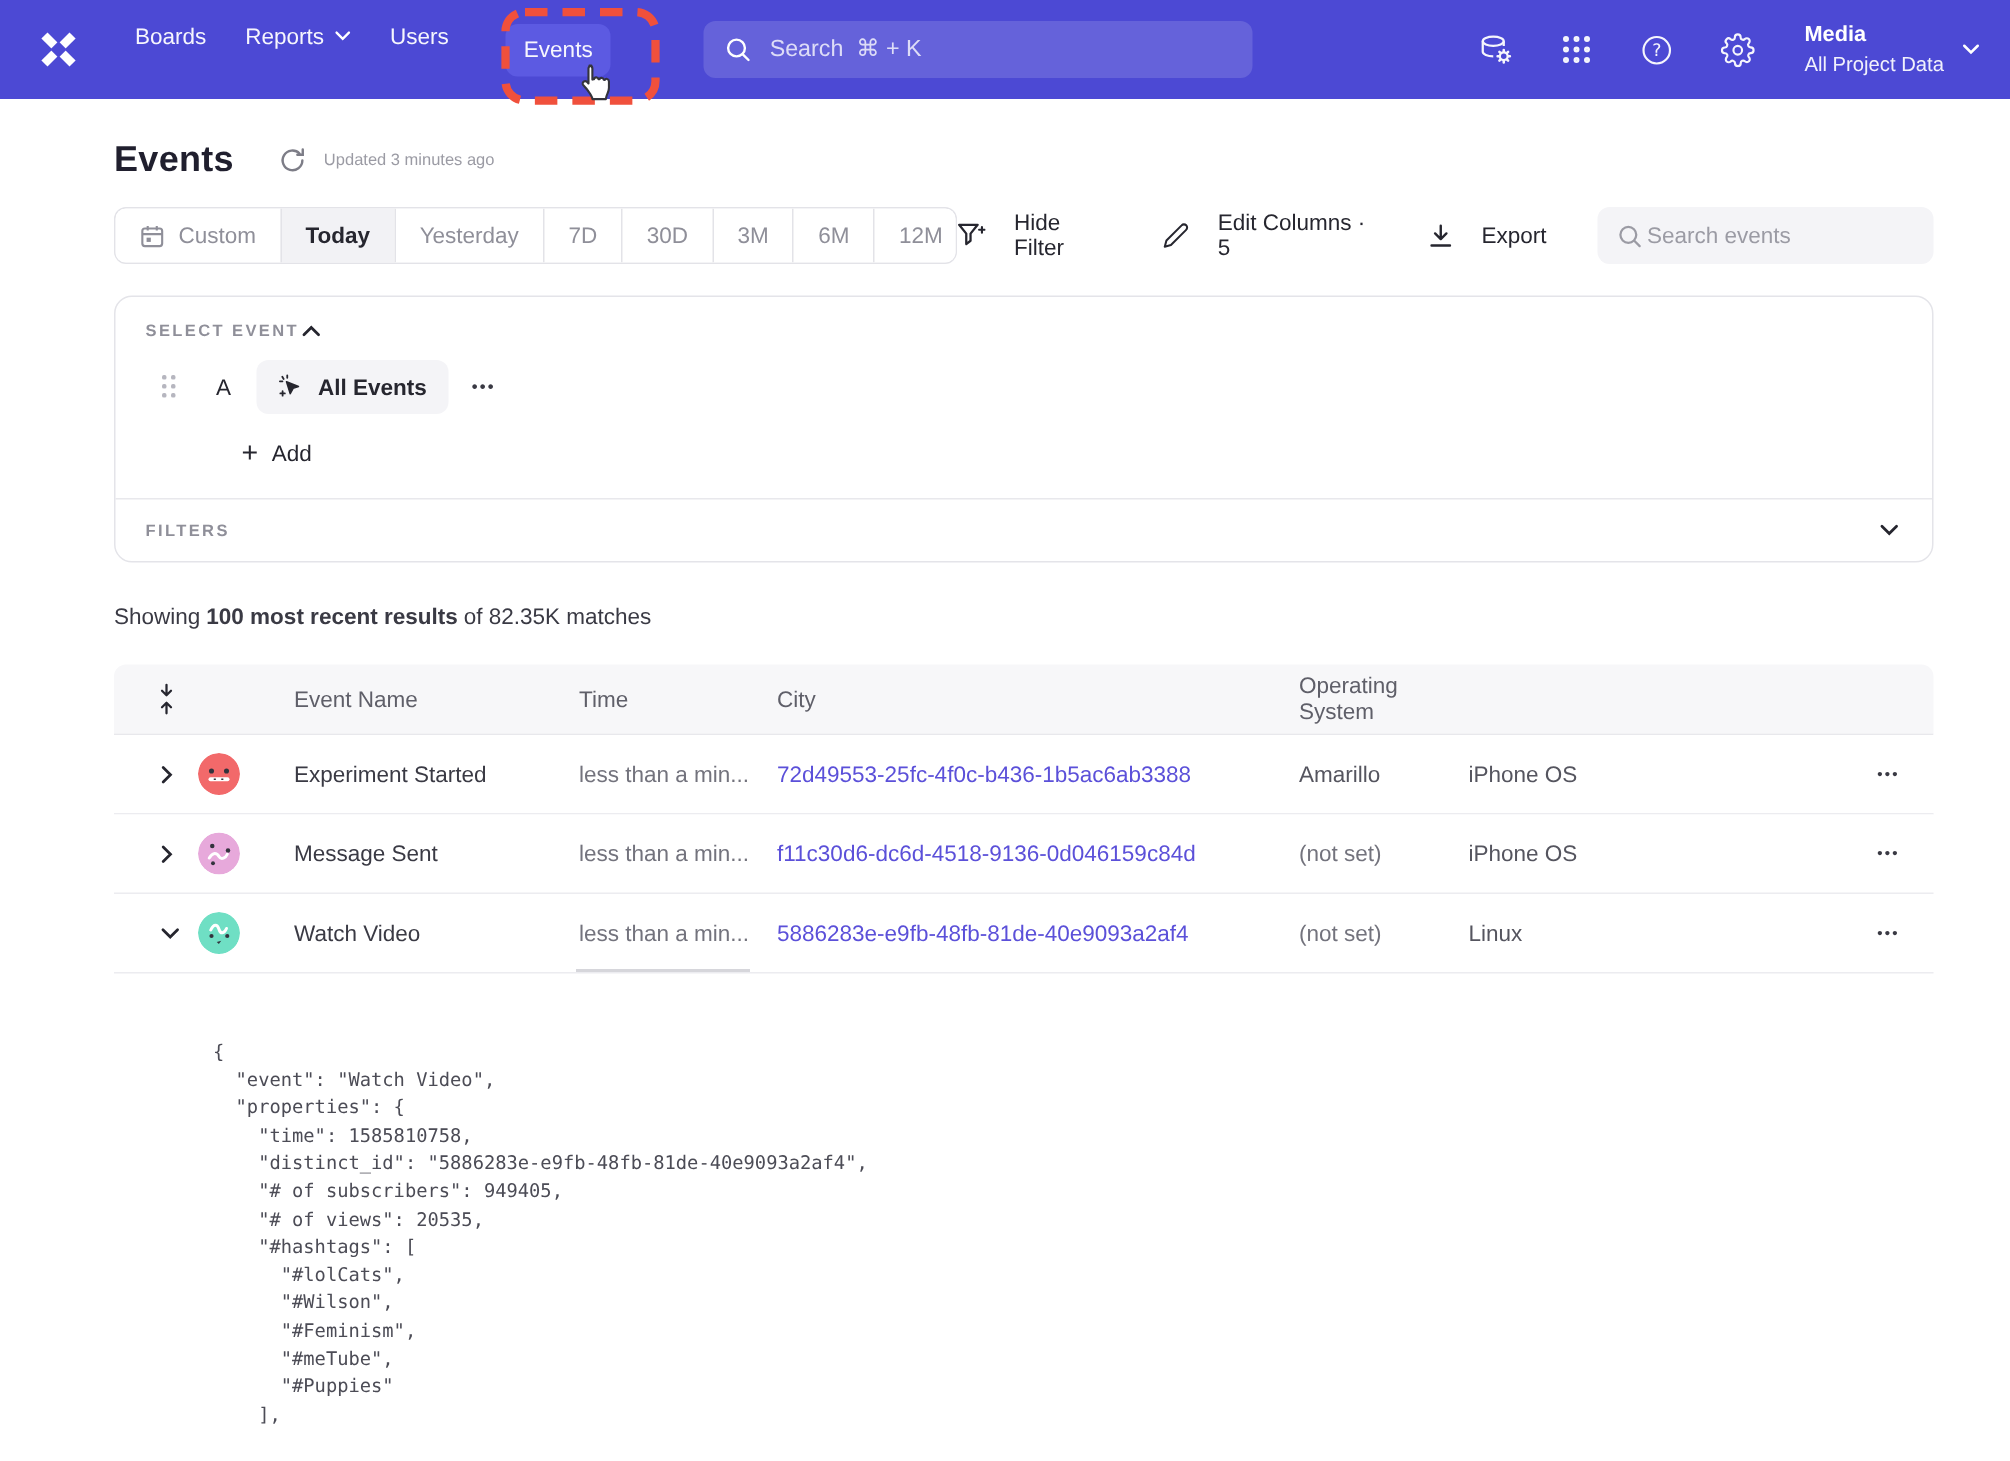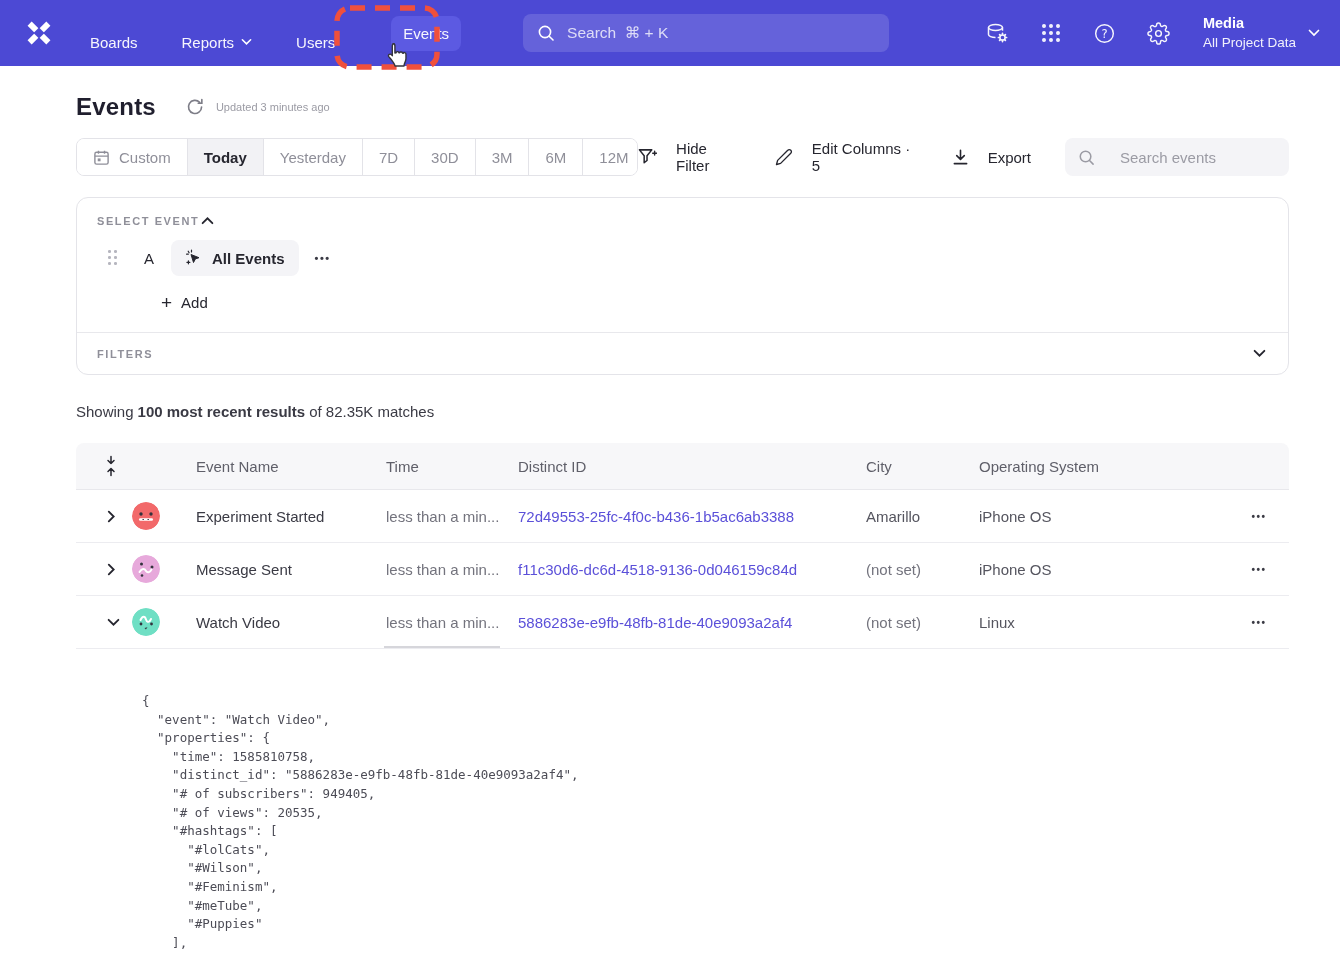--- a/index.html
+++ b/index.html
@@ -4,21 +4,21 @@
 <style>
   * { margin:0; padding:0; box-sizing:border-box; }
   html,body { width:1340px; height:974px; overflow:hidden; background:#fff;
               font-family:"Liberation Sans","DejaVu Sans",sans-serif; }
   .page { position:relative; width:1340px; height:974px; }
 
   
   .topnav { height:66px; background:#4c49d4; display:flex; align-items:center;
             padding:0 20px 0 22px; color:#fff; }
   .logo { width:34px; height:34px; display:flex; align-items:center; justify-content:center; margin-right:34px; cursor:pointer; }
-  .nav-items { display:flex; align-items:flex-end; gap:44px; }
+  .nav-items { display:flex; align-items:flex-start; gap:26px; }
   .nav-item { color:rgba(255,255,255,.95); font-size:15px; font-weight:500; text-decoration:none;
               display:flex; align-items:center; gap:7px; cursor:pointer; }
   .nav-item.active { background:#5c5ae2; border-radius:8px; padding:9px 12px; margin-left:12px; }
   .nav-search { margin-left:62px; width:366px; height:38px; background:rgba(255,255,255,.14);
                 border-radius:8px; display:flex; align-items:center; gap:12px; padding:0 14px; }
   .nav-search input { flex:1; background:transparent; border:none; outline:none; color:#fff;
                       font-size:15.5px; font-family:inherit; }
   .nav-search input::placeholder { color:rgba(255,255,255,.78); }
   .nav-right { margin-left:auto; display:flex; align-items:center; gap:30px; }
   .nav-icon-btn { width:24px; height:24px; display:flex; align-items:center; justify-content:center; cursor:pointer; opacity:.95; }
@@ -39,21 +39,21 @@
 
   .controls-row { margin-top:17px; display:flex; align-items:center; }
   .seg-group { display:flex; align-items:stretch; border:1px solid #e3e3e8; border-radius:8px; height:38px; overflow:hidden; background:#fff; }
   .seg { display:flex; align-items:center; gap:9px; padding:0 16px; font-size:15px; color:#8f8f99;
          border-left:1px solid #e3e3e8; cursor:pointer; white-space:nowrap; background:#fff; }
   .seg:first-child { border-left:none; }
   .seg.active { background:#f2f2f5; color:#26262f; font-weight:700; }
   .toolbar { margin-left:auto; display:flex; align-items:center; gap:34px; }
   .tool-btn { display:flex; align-items:center; gap:19px; font-size:15px; font-weight:500; color:#26262f; cursor:pointer; }
   .search-events { width:224px; height:38px; background:#f4f4f7; border-radius:8px;
-                   display:flex; align-items:center; gap:25px; padding:0 13px; }
+                   display:flex; align-items:center; gap:3px; padding:0 13px; }
   .search-events input { flex:1; min-width:0; background:transparent; border:none; outline:none; font-size:15px; font-family:inherit; color:#3a3a44; }
   .search-events input::placeholder { color:#9b9ba4; }
 
   
   .card { margin-top:21px; border:1px solid #e4e4e9; border-radius:12px; background:#fff; }
   .card-section { padding:16px 20px 20px 20px; }
   .section-head { display:flex; align-items:center; justify-content:flex-start; }
   .section-label { font-size:11px; font-weight:700; letter-spacing:1.6px; color:#8f8f99; }
   .chev-btn { cursor:pointer; display:flex; padding:2px; }
   .event-row { margin-top:13px; display:flex; align-items:center; }
@@ -336,21 +336,20 @@
       <div class="grid-row thead">
         <span class="sort-icon">
           <svg width="14" height="22" viewBox="0 0 14 22" fill="none" stroke="#26262f" stroke-width="1.5" stroke-linecap="round" stroke-linejoin="round">
             <path d="M7 1.5v7 M4 5.5l3 3 3-3"></path>
             <path d="M7 20.5v-7 M4 16.5l3-3 3 3"></path>
           </svg>
         </span>
         <span></span>
         <span>Event Name</span>
         <span>Time</span>
-        <span>Distinct ID</span>
         <span>City</span>
         <span>Operating System</span>
         <span></span>
       </div>
 
       <div class="grid-row trow">
         <span class="expander">
           <svg width="9" height="13" viewBox="0 0 8 12" fill="none">
               <path d="M1.5 1.5L6 6l-4.5 4.5" stroke="#26262f" stroke-width="1.7" stroke-linecap="round"></path>
             </svg>

